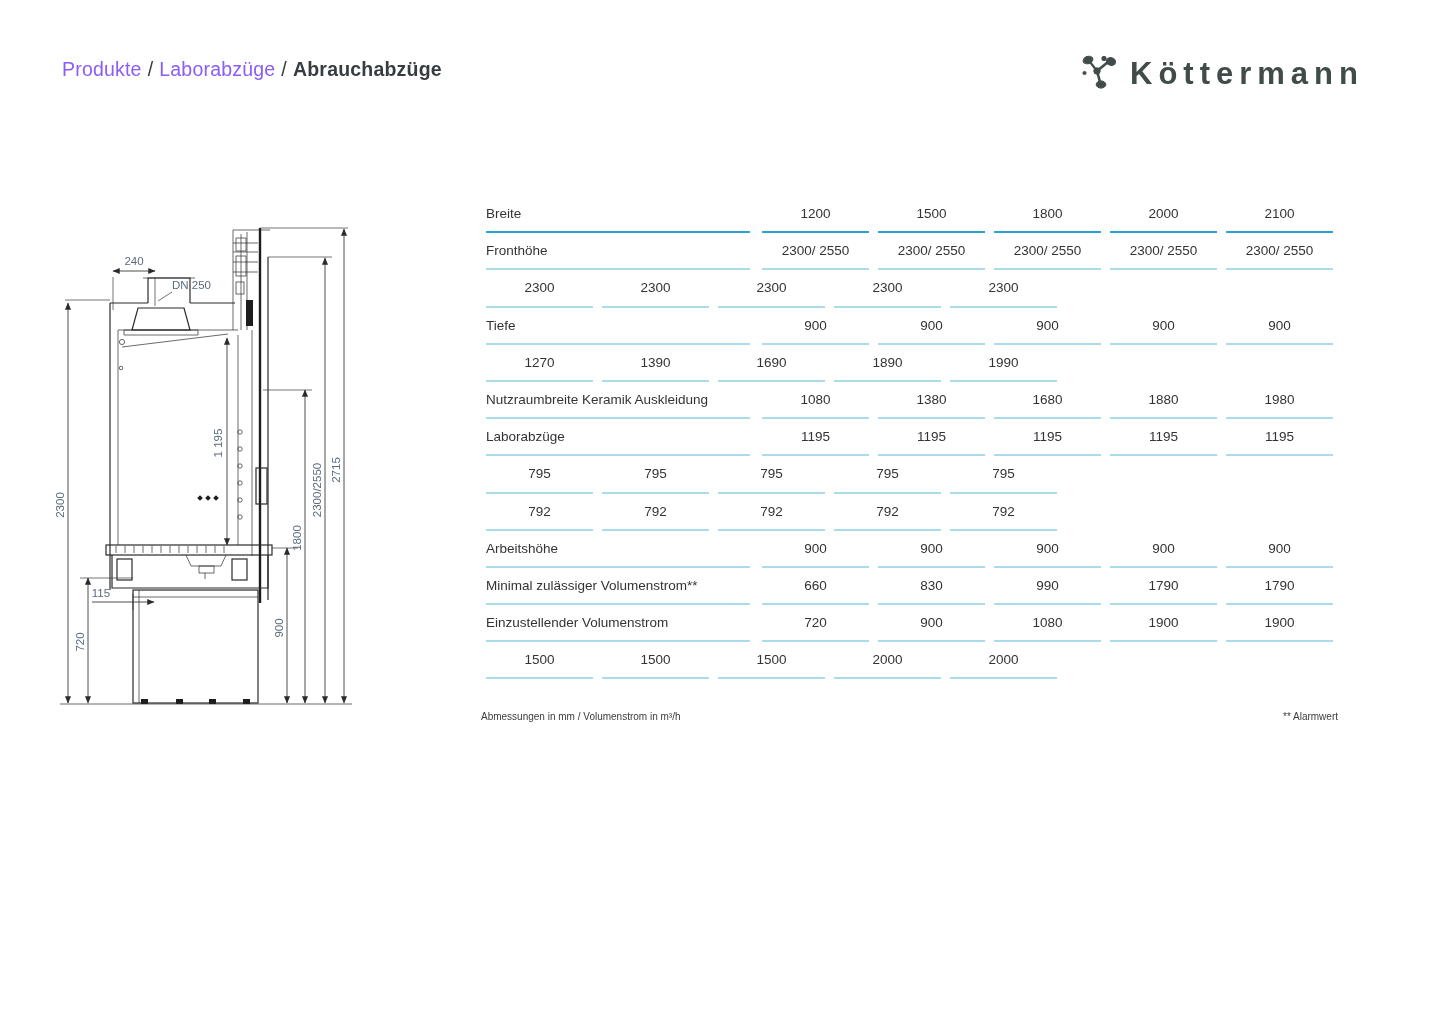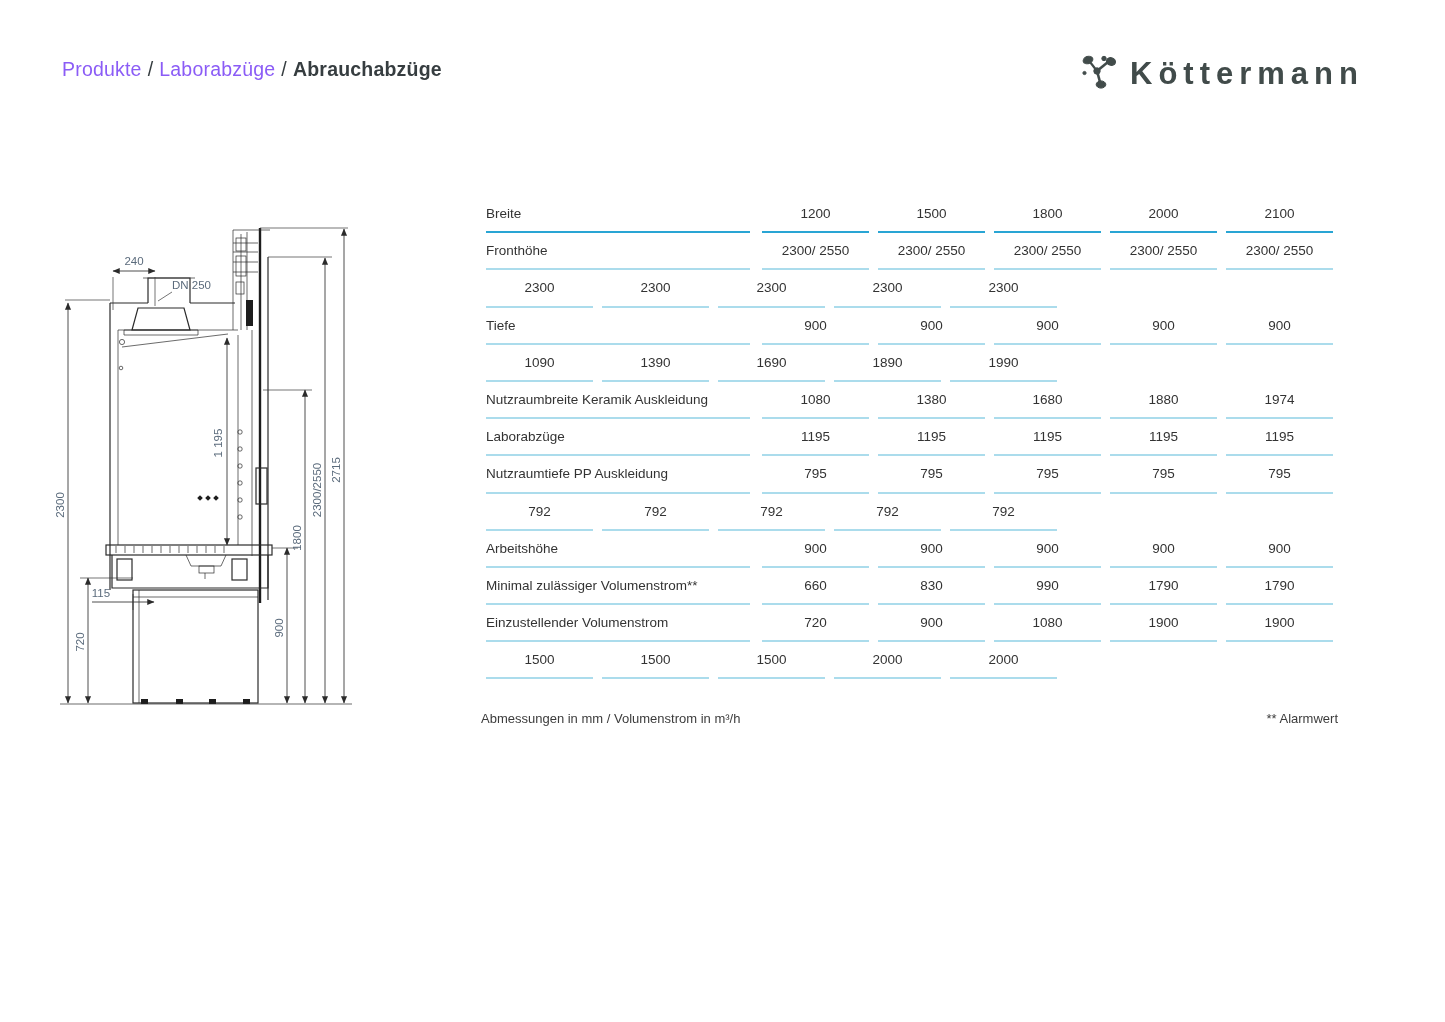--- a/index.html
+++ b/index.html
@@ -23,21 +23,21 @@
   .spec-table { position:absolute; left:486px; top:196px; width:852px; }
   .trow { display:flex; height:37.2px; align-items:flex-end; }
   .tcell { border-bottom:2px solid #abdcec; height:100%; display:flex; align-items:center; }
   .trow.header .tcell { border-bottom-color:#29a5d4; }
   .tcell.lab { width:264px; margin-right:12px; font-size:13.5px; color:#333; }
   .tcell.val { width:107px; margin-right:9px; justify-content:center; font-size:13.5px; color:#333; }
   .tcell.val:last-child { margin-right:0; }
 
   
   .notes { position:absolute; left:481px; top:711px; width:857px; display:flex;
-    justify-content:space-between; font-size:13px; color:#3c3c3c; }
+    justify-content:space-between; font-size:10px; color:#3c3c3c; }
 
   
   .drawing { position:absolute; left:45px; top:213px; }
   .drawing text { font-family:"Liberation Sans", sans-serif; font-size:11.5px; fill:#5b6b7c; }
   .geo { stroke:#2b2b2b; fill:none; stroke-width:1.2; }
   .geo-thin { stroke:#2b2b2b; fill:none; stroke-width:0.7; }
   .geo-heavy { stroke:#1d1d1d; fill:none; stroke-width:2.4; }
   .dim { stroke:#3a3a3a; fill:none; stroke-width:0.9; }
   .ext { stroke:#3a3a3a; fill:none; stroke-width:0.7; }
   .solid { fill:#1d1d1d; stroke:none; }
@@ -207,44 +207,43 @@
       </div>
       <div class="trow">
         <div class="tcell lab">Tiefe</div>
         <div class="tcell val">900</div>
         <div class="tcell val">900</div>
         <div class="tcell val">900</div>
         <div class="tcell val">900</div>
         <div class="tcell val">900</div>
       </div>
       <div class="trow">
-        <div class="tcell val">1090</div>
+        <div class="tcell val">1270</div>
         <div class="tcell val">1390</div>
         <div class="tcell val">1690</div>
         <div class="tcell val">1890</div>
         <div class="tcell val">1990</div>
       </div>
       <div class="trow">
         <div class="tcell lab">Nutzraumbreite Keramik Auskleidung</div>
         <div class="tcell val">1080</div>
         <div class="tcell val">1380</div>
         <div class="tcell val">1680</div>
         <div class="tcell val">1880</div>
-        <div class="tcell val">1974</div>
+        <div class="tcell val">1980</div>
       </div>
       <div class="trow">
         <div class="tcell lab">Laborabzüge</div>
         <div class="tcell val">1195</div>
         <div class="tcell val">1195</div>
         <div class="tcell val">1195</div>
         <div class="tcell val">1195</div>
         <div class="tcell val">1195</div>
       </div>
       <div class="trow">
-        <div class="tcell lab">Nutzraumtiefe PP Auskleidung</div>
         <div class="tcell val">795</div>
         <div class="tcell val">795</div>
         <div class="tcell val">795</div>
         <div class="tcell val">795</div>
         <div class="tcell val">795</div>
       </div>
       <div class="trow">
         <div class="tcell val">792</div>
         <div class="tcell val">792</div>
         <div class="tcell val">792</div>

